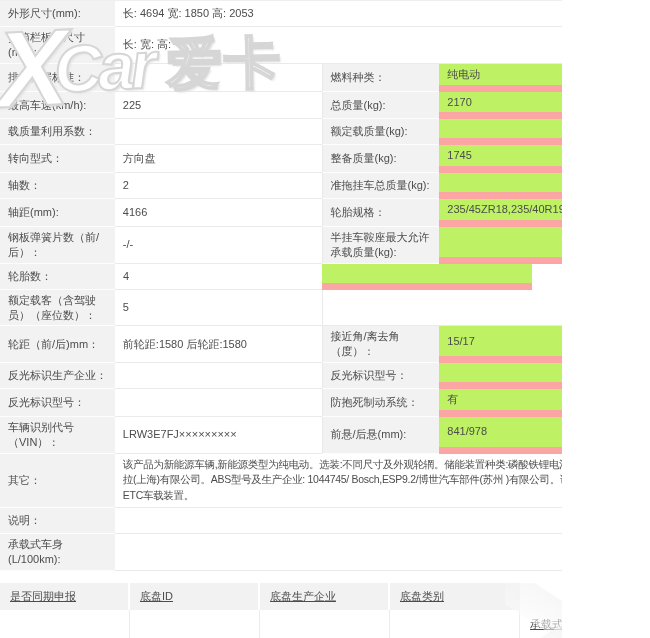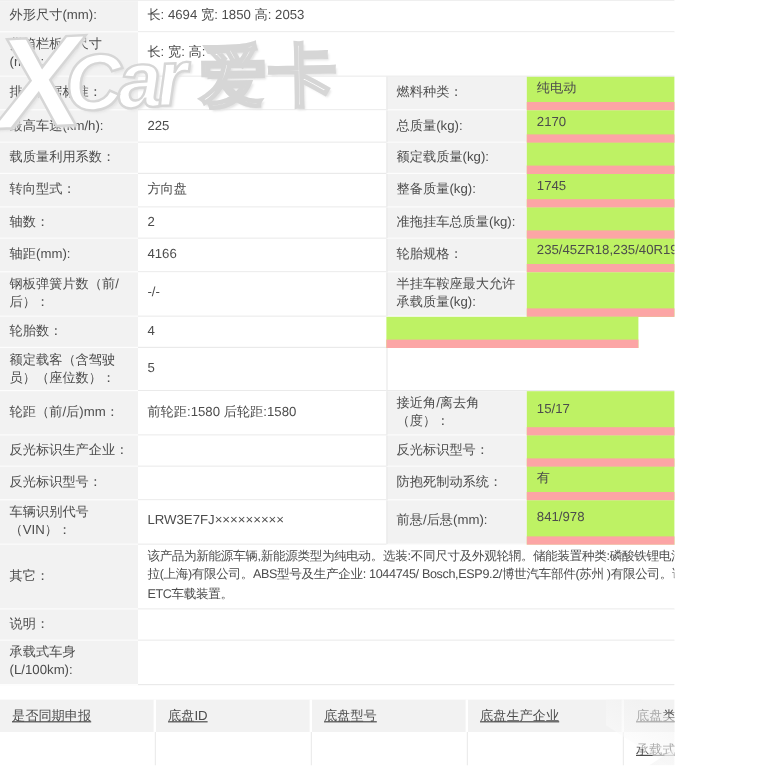--- a/index.html
+++ b/index.html
@@ -143,21 +143,20 @@
         <div class="cell val-full"></div>
       </div>
     </div>
 
   <div class="gap"></div>
 
   <div id="chassis-table">
     <div class="grid5" id="chassis-head">
         <div class="hcell">是否同期申报</div>
         <div class="hcell">底盘ID</div>
-        <div class="hcell">底盘型号</div>
         <div class="hcell">底盘生产企业</div>
         <div class="hcell">底盘类别</div>
       </div>
     <div id="chassis-body">
         <div class="grid5">
           <div class="dcell"></div>
           <div class="dcell"></div>
           <div class="dcell"></div>
           <div class="dcell"></div>
           <div class="dcell">承载式车身</div>

